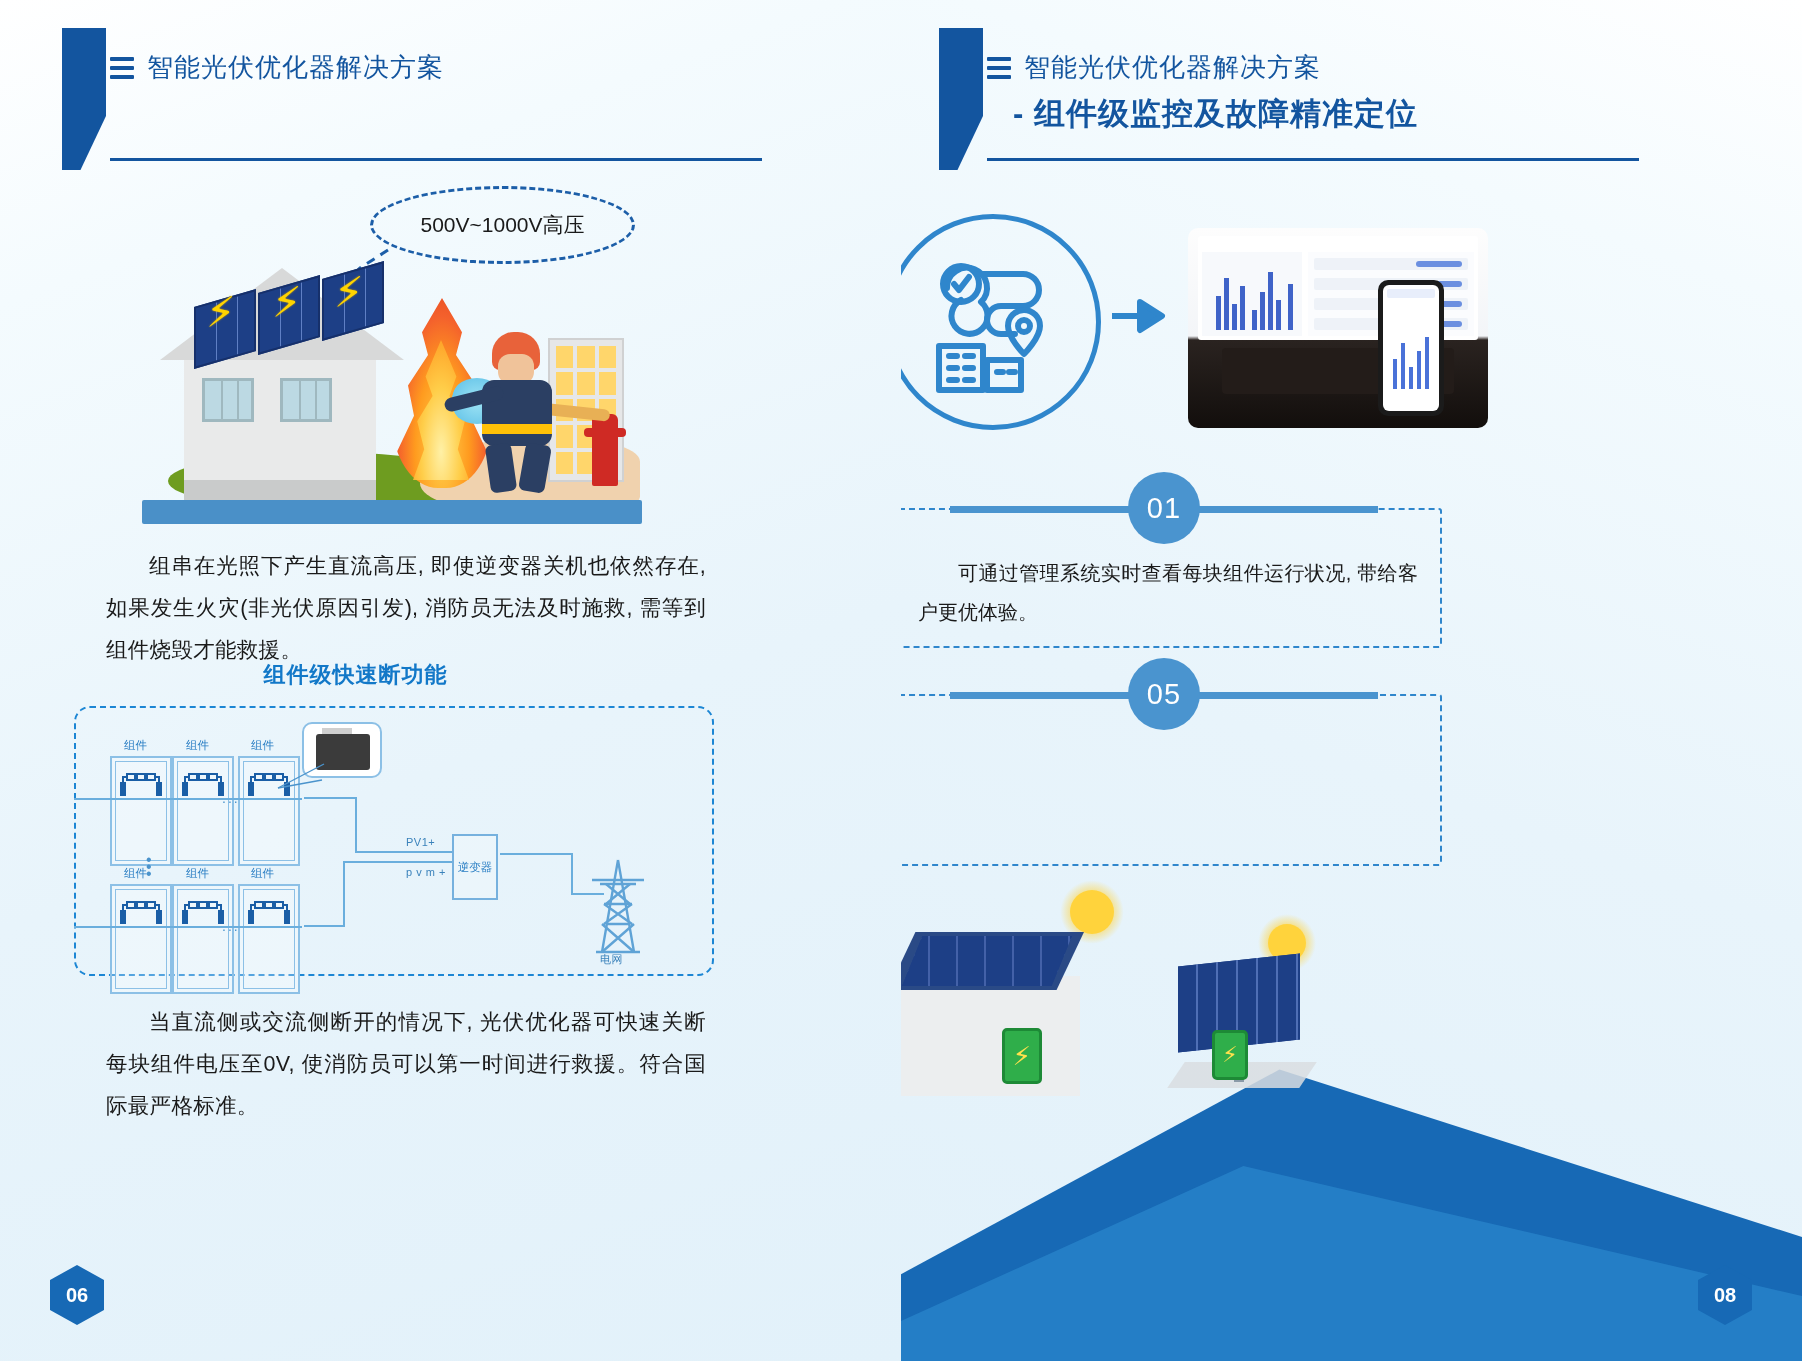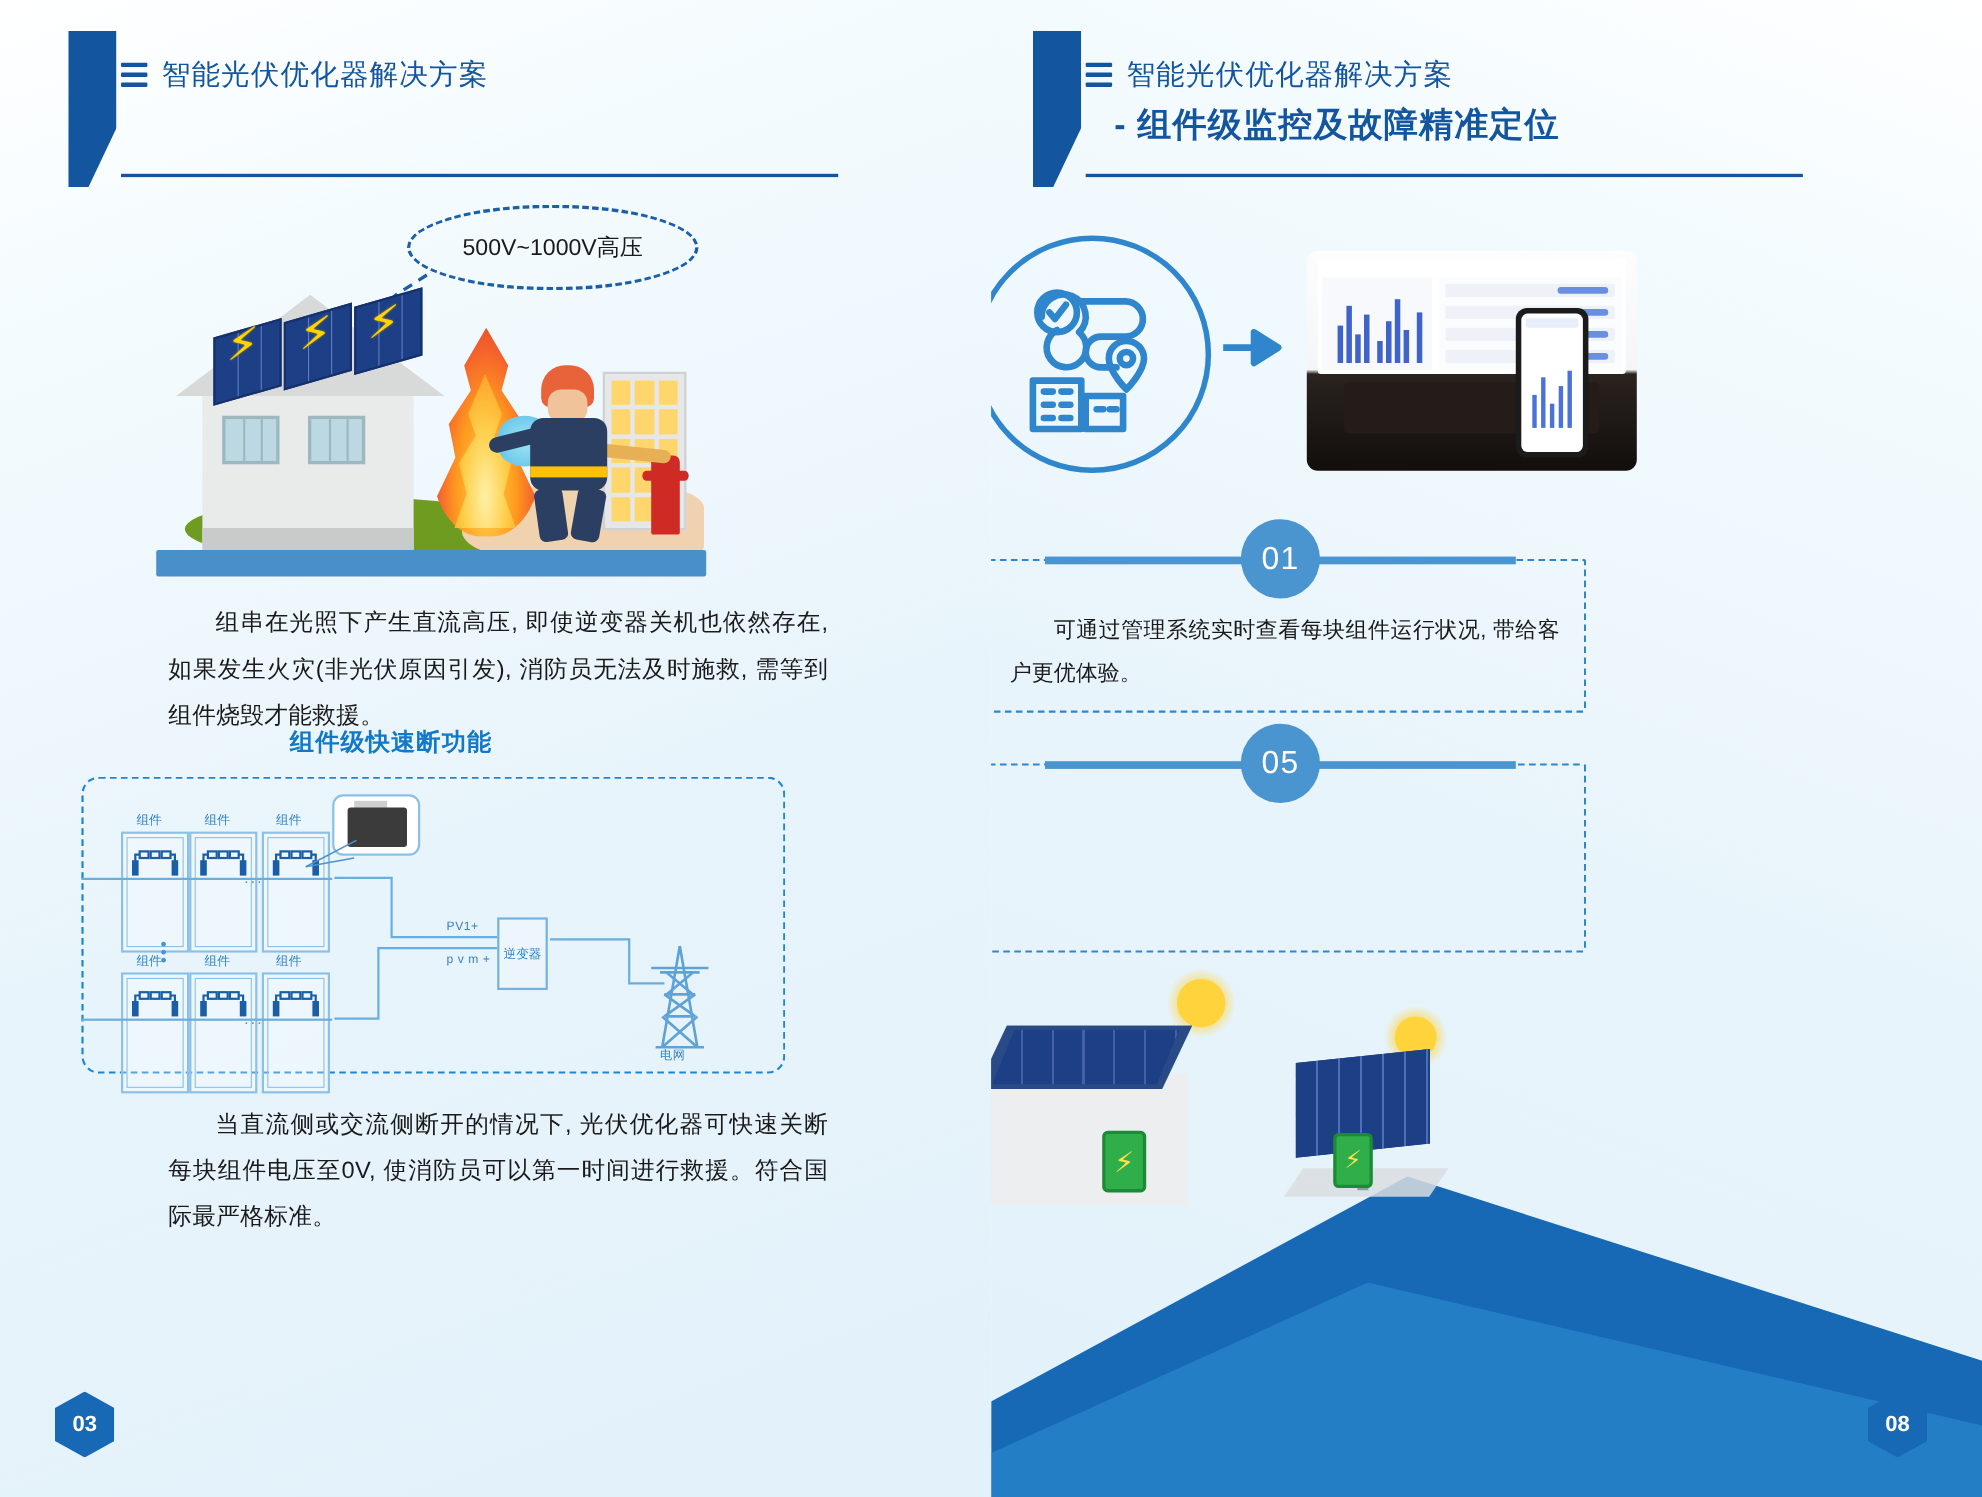--- a/index.html
+++ b/index.html
@@ -133,21 +133,21 @@
     background:#e6e7e8; border:2px solid #d0d1d2;
     display:grid; grid-template-columns:repeat(3,1fr); grid-template-rows:repeat(5,1fr);
     gap:4px; padding:6px;
   }
   .building span { background:#ffd66b; }
   .hydrant { position:absolute; left:592px; top:414px; width:26px; height:72px; background:#cf2a24; border-radius:6px 6px 2px 2px; }
   .hydrant:before { content:""; position:absolute; left:-8px; top:14px; width:42px; height:9px; background:#cf2a24; border-radius:4px; }
 
   .para {
     position:absolute; font-size:21.5px; color:#1a1a1a; line-height:1.95;
-    text-align:justify; letter-spacing:.3px;margin-left:47px;
+    text-align:justify; letter-spacing:.3px;
   }
   .para-1 { left:106px; top:546px; width:600px; text-indent:2em; }
   .para-2 { left:106px; top:1002px; width:600px; text-indent:2em; }
 
   .diag-title {
     position:absolute; left:0; right:0; top:660px; text-align:center;
     font-size:22px; color:#1278c8; font-weight:bold; letter-spacing:1px;
     transform:translateX(-95px);
   }
   .diag-box {
@@ -497,21 +497,21 @@
     <svg style="position:absolute; left:276px; top:760px; width:50px; height:34px;" viewBox="0 0 50 34">
       <g fill="none" stroke="#4a93cc" stroke-width="1.4">
         <path d="M2 28 L48 4"></path>
           <path d="M2 28 L46 20"></path>
       </g>
     </svg>
 
 
     <div class="para para-2">当直流侧或交流侧断开的情况下, 光伏优化器可快速关断每块组件电压至0V, 使消防员可以第一时间进行救援。符合国际最严格标准。</div>
 
-    <div class="pagenum pagenum-left">03</div>
+    <div class="pagenum pagenum-left">06</div>
   </div>
 
   <div class="page page-right">
 
     <div class="hdr hdr-right" style="left:38px;">
       <div class="hdr-flag"></div>
       <div class="hdr-text">
         <div class="hdr-line1">
           <span class="burger">
               <i></i>

